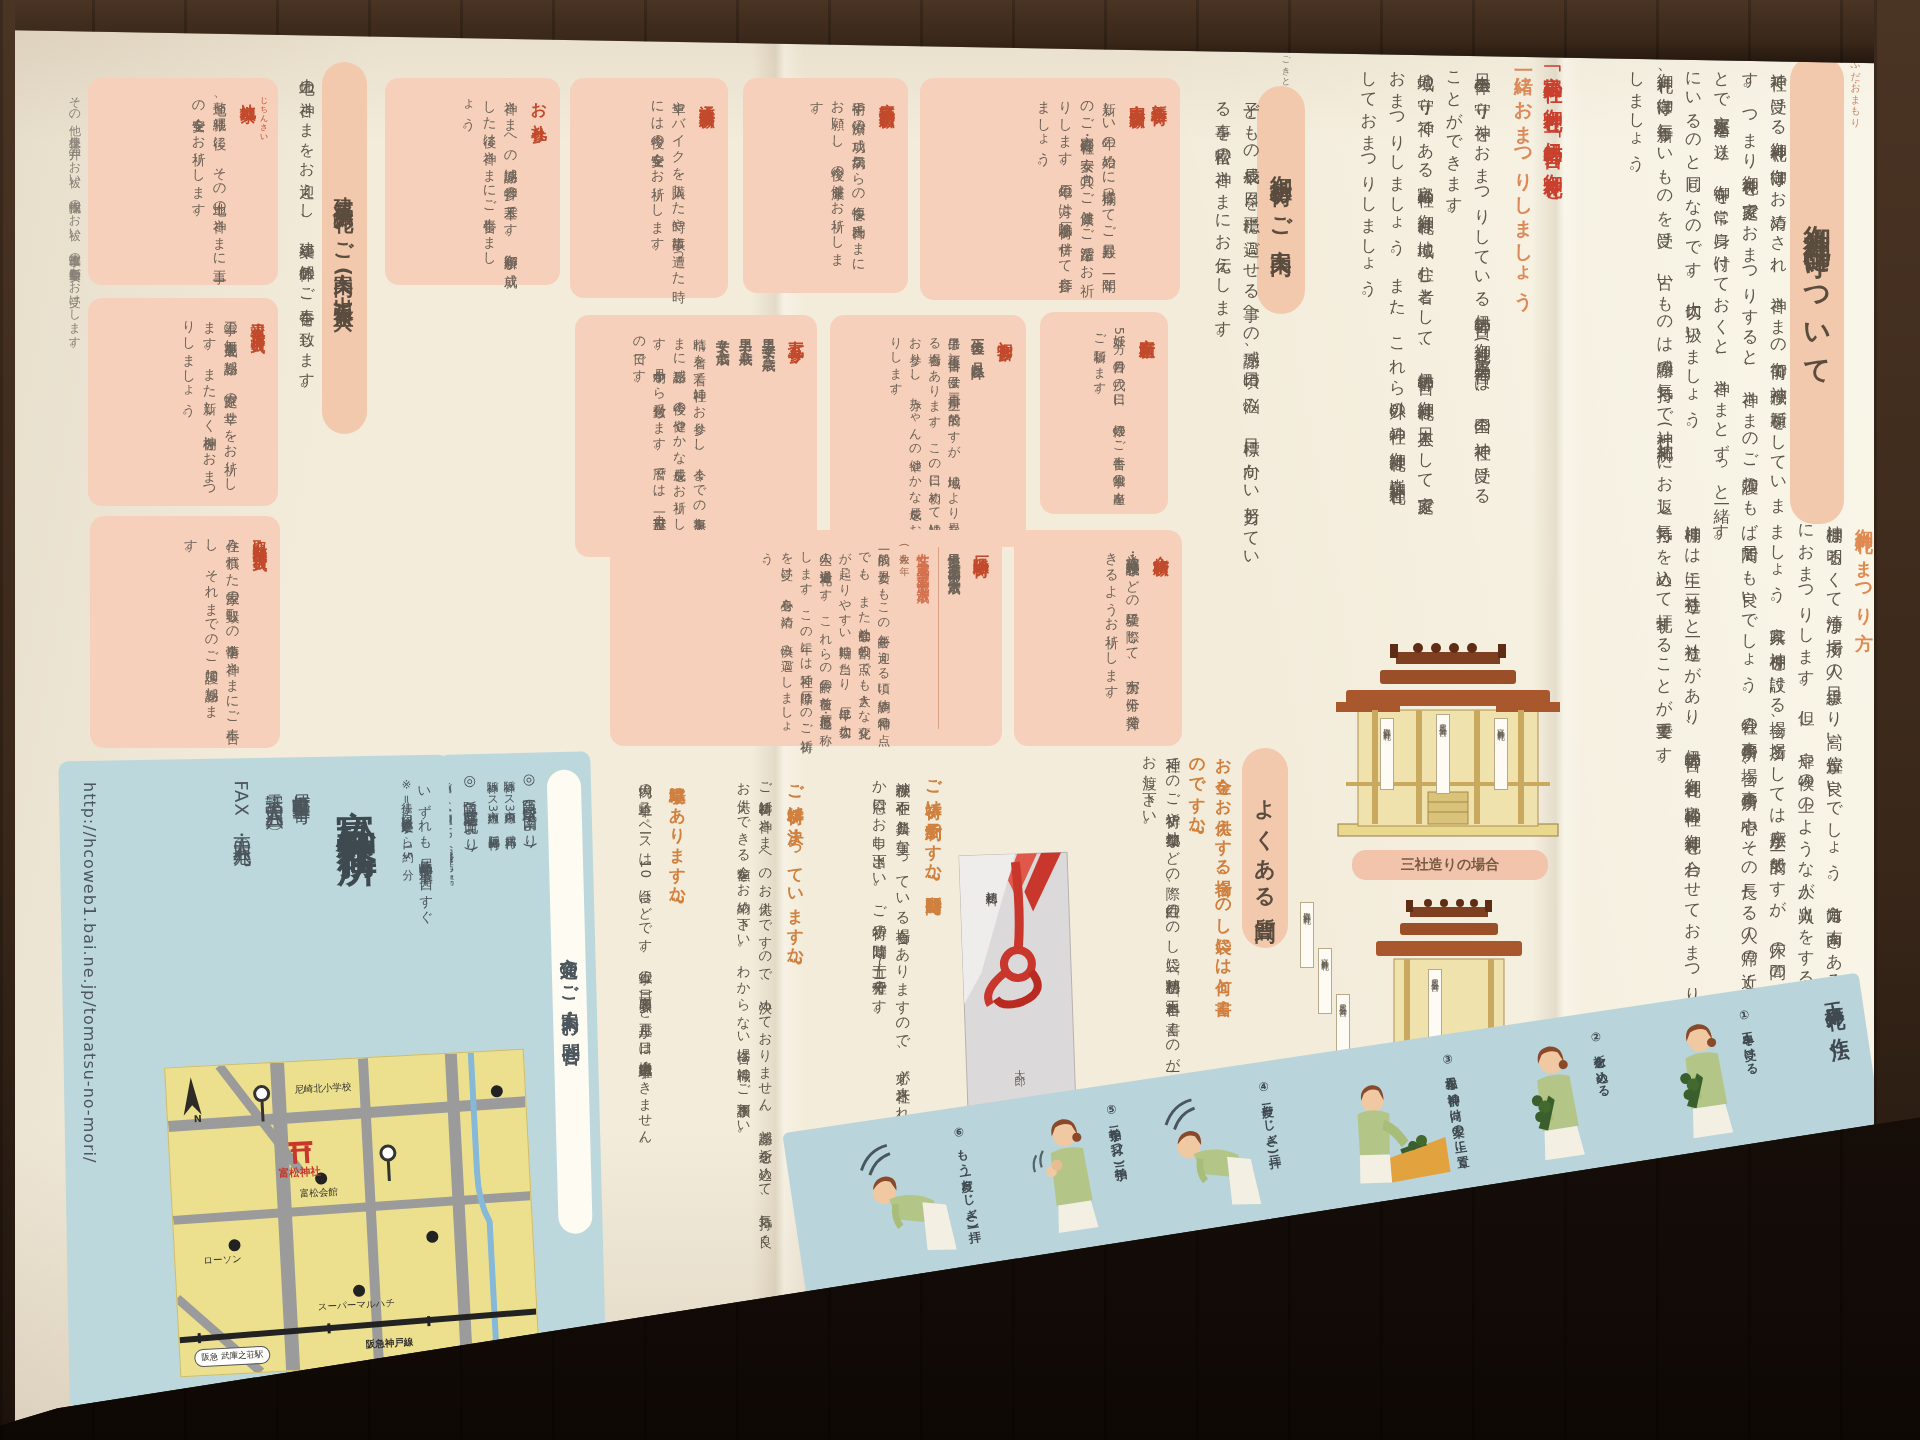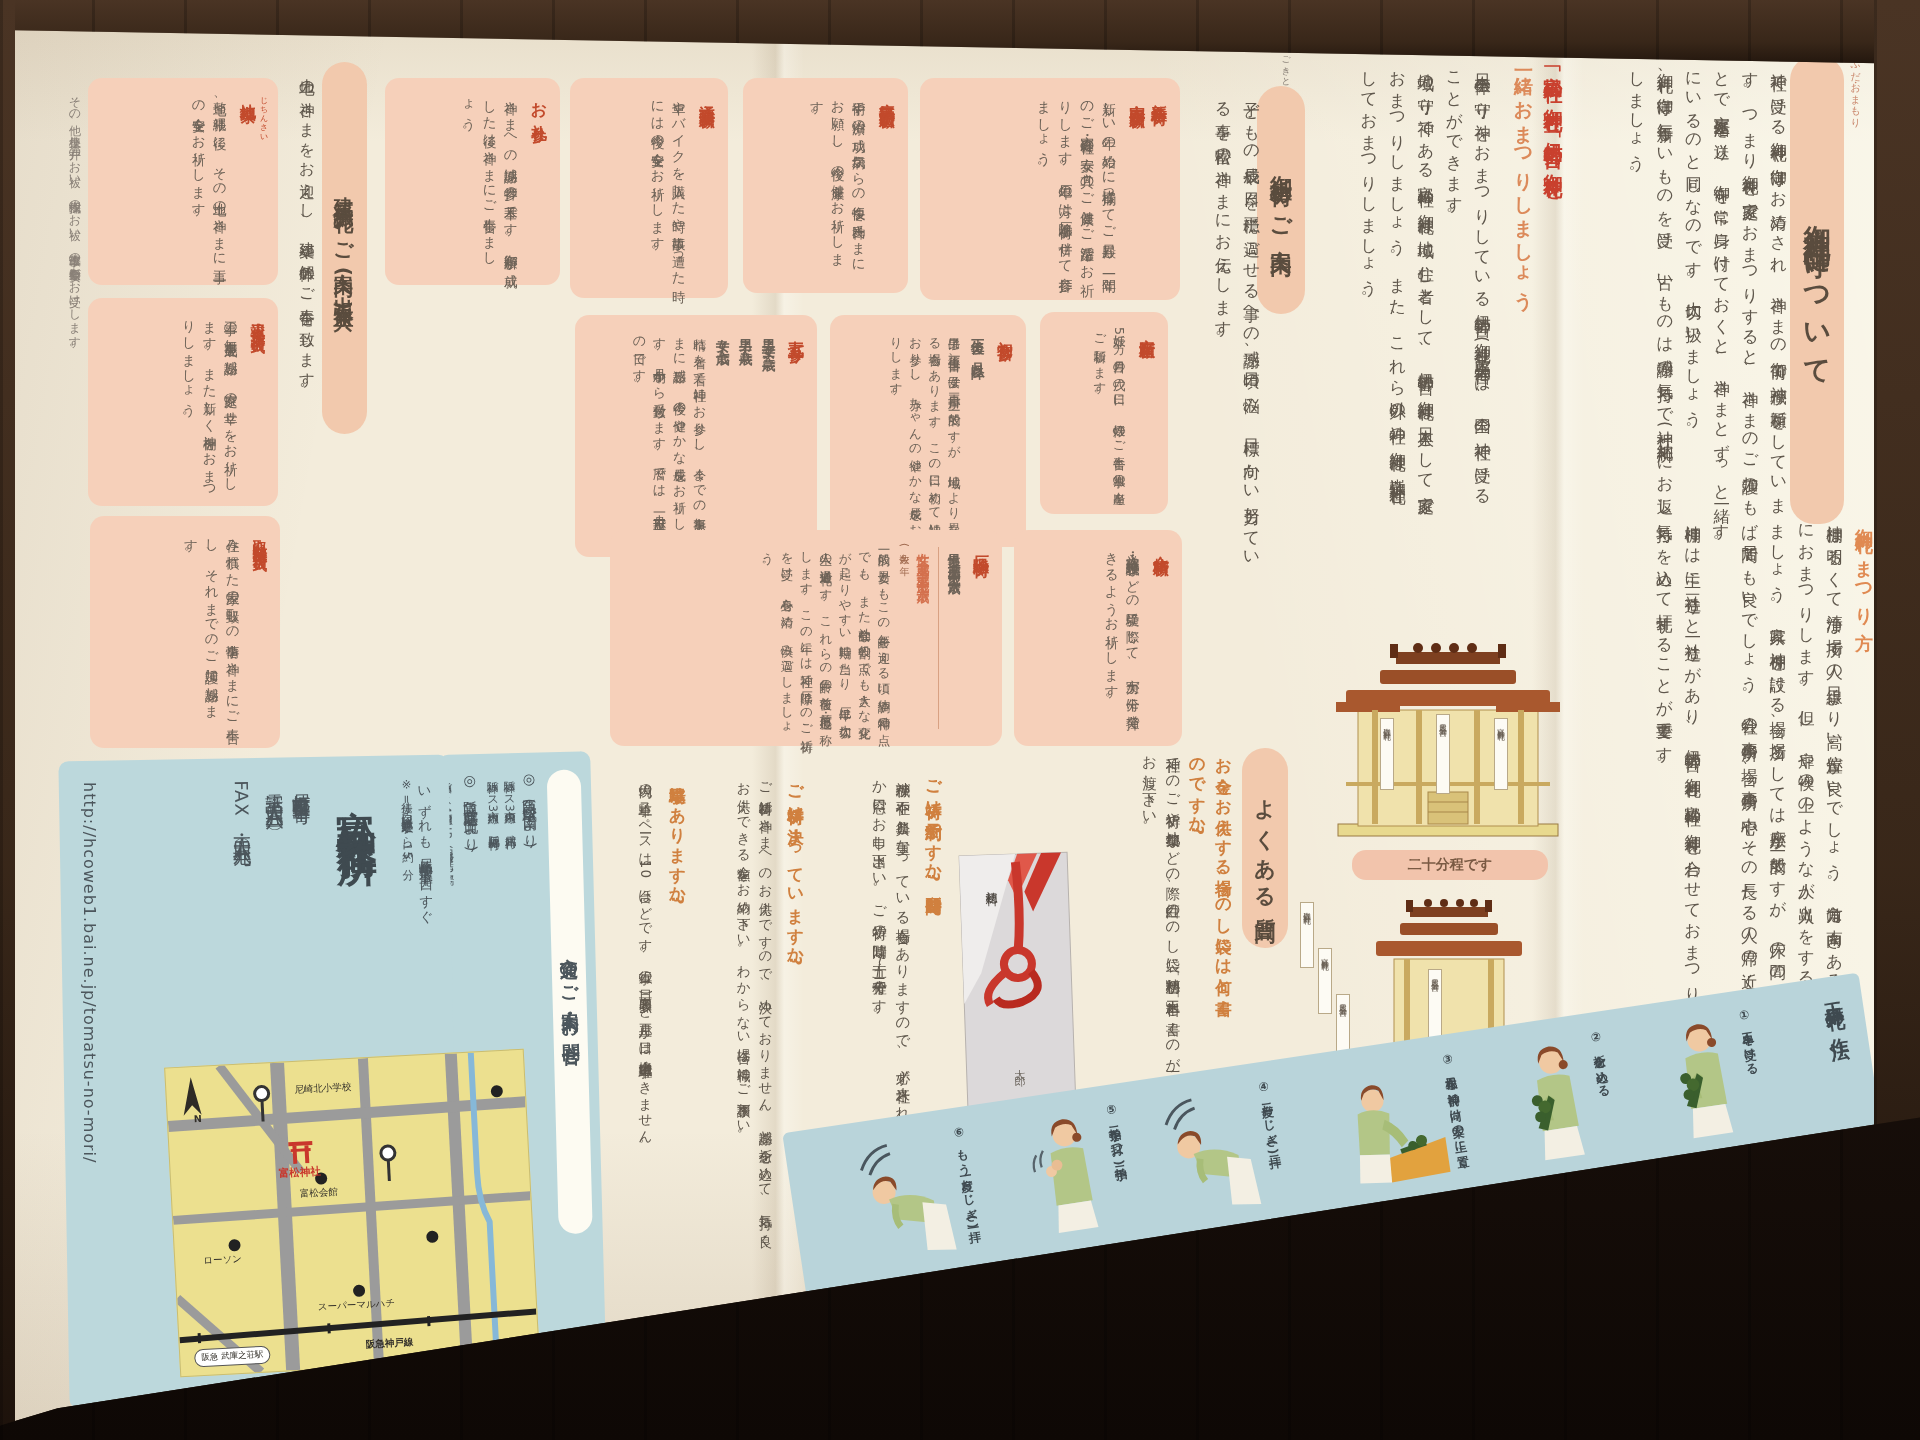--- a/index.html
+++ b/index.html
@@ -153,21 +153,21 @@
       <rect x="186" y="78" width="6" height="114" fill="#c9a95f"></rect>
     <rect x="96" y="160" width="40" height="32" fill="#d9c279" stroke="#a8874a"></rect>
     <line x1="96" y1="170" x2="136" y2="170" stroke="#a8874a"></line>
       <line x1="96" y1="180" x2="136" y2="180" stroke="#a8874a"></line>
     <rect x="14" y="150" width="204" height="4" fill="#c9a95f"></rect>
   </svg>
   <div class="tag" style="left:48px;top:86px;height:64px">崇敬神社神札</div>
   <div class="tag" style="left:104px;top:82px;height:72px">天照皇大神宮</div>
   <div class="tag" style="left:162px;top:86px;height:64px">富松神社神札</div>
 </div>
-<div class="albl" style="left:1352px;top:850px;width:196px">二十分程です</div>
+<div class="albl" style="left:1352px;top:850px;width:196px">三社造りの場合</div>
 
 <div class="abs" style="left:1366px;top:893px;width:165px;height:196px">
   <svg width="165" height="196" viewBox="0 0 165 196">
     <rect x="4" y="178" width="157" height="11" fill="#e8d98e" stroke="#9a7b42"></rect>
     <rect x="28" y="66" width="110" height="112" fill="#f0e2ac" stroke="#b08f4e"></rect>
     <rect x="10" y="48" width="146" height="15" rx="3" fill="#a9582e"></rect>
     <rect x="34" y="30" width="98" height="12" rx="3" fill="#9a4f28"></rect>
     <rect x="44" y="14" width="78" height="10" fill="#7e4020"></rect>
     <rect x="40" y="7" width="7" height="12" fill="#5f2d15"></rect>
       <rect x="119" y="7" width="7" height="12" fill="#5f2d15"></rect>

